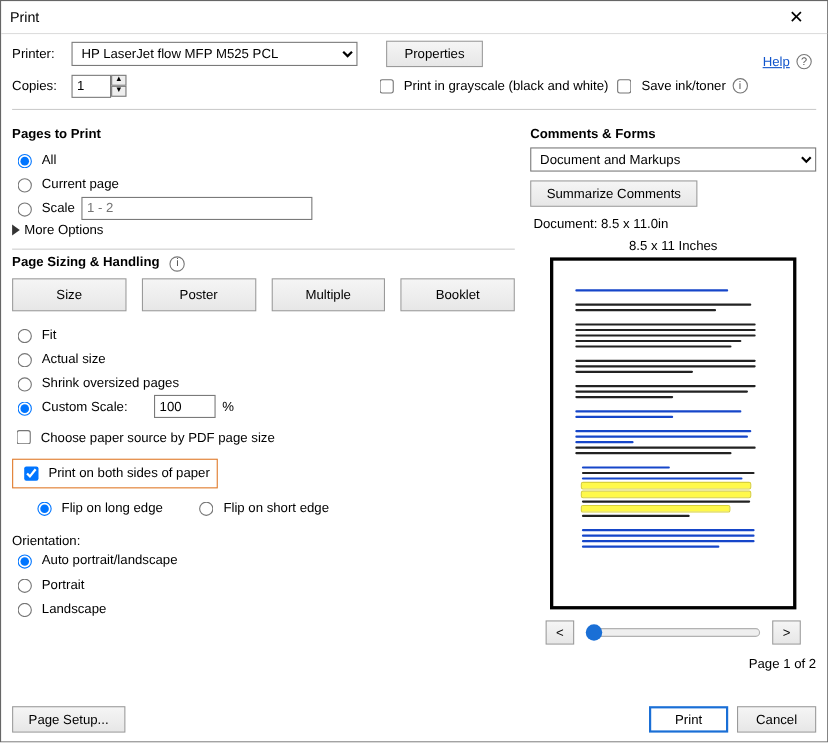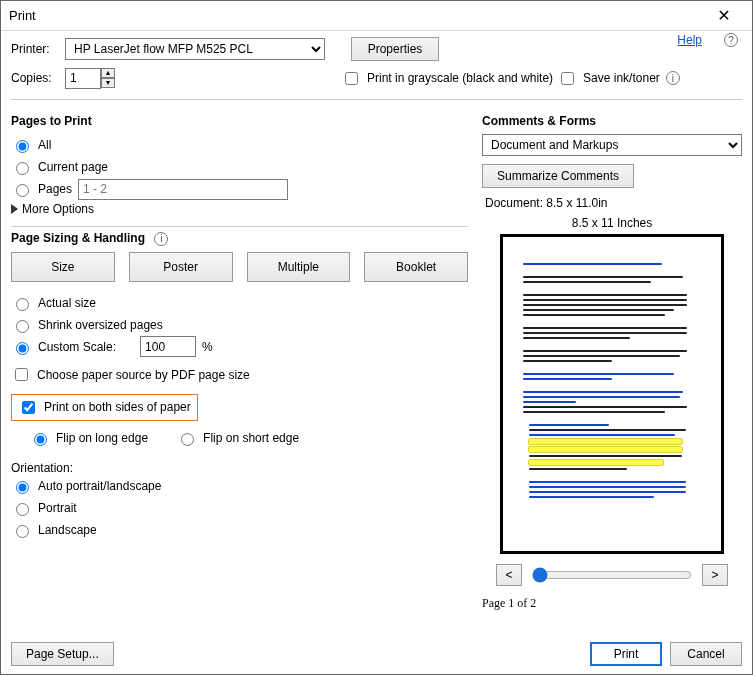--- a/index.html
+++ b/index.html
@@ -9,21 +9,21 @@
   .titlebar .title { flex: 1; font-size: 13px; }
   .titlebar .close { width: 40px; height: 28px; display: flex; align-items: center; justify-content: center; font-size: 16px; cursor: pointer; }
   .content { flex: 1; padding: 6px 10px 10px 10px; display: flex; flex-direction: column; gap: 6px; }
   .row { display: flex; align-items: center; gap: 8px; }
   .label { min-width: 46px; }
   select, input[type=text], input[type=number] { border: 1px solid #7a7a7a; background: #fff; height: 21px; padding: 0 4px; }
   select { height: 22px; }
   .btn { background: linear-gradient(#f5f5f5,#e7e7e7); border: 1px solid #9a9a9a; height: 24px; padding: 0 14px; cursor: pointer; display: inline-flex; align-items: center; justify-content: center; }
   .btn.wide { min-width: 88px; }
   .btn.primary { border: 2px solid #1a6fd6; background: #fff; }
-  .help-row { position: absolute; right: 14px; top: 32px; display: flex; align-items: center; gap: 22px; }
+  .help-row { position: absolute; right: 14px; top: 48px; display: flex; align-items: center; gap: 6px; }
   .help-link { color: #1155cc; text-decoration: underline; cursor: pointer; }
   .info-icon { width:14px; height:14px; border:1px solid #777; border-radius:50%; display:inline-flex; align-items:center; justify-content:center; font-size:10px; color:#555; }
   hr.sep { border: none; border-top: 1px solid #ccc; margin: 4px 0; }
   .main { display: flex; gap: 14px; flex: 1; min-height: 0; }
   .left { flex: 1; min-width: 0; }
   .right { width: 260px; display: flex; flex-direction: column; }
   .section-title { font-weight: bold; margin: 4px 0 6px 0; }
   .radio-row, .check-row { display: flex; align-items: center; gap: 6px; height: 22px; }
   .pages-input { width: 210px; color:#888; }
   .more-opts { display: flex; align-items: center; gap: 4px; cursor: pointer; margin-top:2px; }
@@ -35,21 +35,21 @@
   .flip-row { display:flex; gap:28px; margin-left: 18px; }
   .preview-box { border: 3px solid #000; height: 320px; margin: 4px 18px 0 18px; background: #fff; position: relative; padding: 26px 20px; overflow: hidden; }
   .pv-line { height: 2px; margin-bottom: 3px; border-radius:1px; }
   .pv-blue { background: #1646c9; }
   .pv-black { background: #222; }
   .pv-hl { background: #fff94a; outline:1px solid #d8d03a; }
   .pv-gap { height: 8px; }
   .slider-row { display:flex; align-items:center; gap:8px; margin: 10px 14px 0 14px; }
   .nav-btn { width:26px; height:22px; border:1px solid #9a9a9a; background:linear-gradient(#f5f5f5,#e7e7e7); display:flex; align-items:center; justify-content:center; cursor:pointer; }
   .slider { flex:1; accent-color:#1a6fd6; }
-  .page-of { text-align:left; margin-top:10px;font-family:Liberation Serif, serif; }
+  .page-of { text-align:right; margin-top:10px; }
   .footer { display:flex; align-items:center; padding: 8px 10px; gap:8px; }
   .spacer { flex:1; }
   .copies-spin { display:flex; align-items:center; }
   .copies-spin input { width: 36px; text-align:left; }
   .spin-btns { display:flex; flex-direction:column; }
   .spin-btns div { width:14px; height:10px; border:1px solid #7a7a7a; background:#eee; font-size:7px; line-height:7px; text-align:center; cursor:pointer; }
   .doc-dim { margin: 8px 0 2px 3px; }
   .preview-caption { text-align:center; margin-top:4px; }
   .printer-select { width:260px; }
   .comments-select { width: 100%; }
@@ -112,21 +112,21 @@
         <label class="radio-row">
           <input type="radio" name="ptp" checked="" style="">
           <span>All</span>
         </label>
         <label class="radio-row">
           <input type="radio" name="ptp" style="">
           <span>Current page</span>
         </label>
         <label class="radio-row">
           <input type="radio" name="ptp" style="">
-          <span>Pages</span>
+          <span>Scale</span>
           <input type="text" class="pages-input" placeholder="1 - 2" style="">
         </label>
         <div class="more-opts">
           <span class="tri"></span>
           <span>More Options</span>
         </div>
 
         <hr class="sep" style="margin-top:10px">
 
         <div class="section-title">
@@ -134,20 +134,24 @@
           <span class="info-icon" style="margin-left:6px;font-weight:normal">i</span>
         </div>
 
         <div class="tab-btns">
           <div class="tab-btn">Size</div>
           <div class="tab-btn">Poster</div>
           <div class="tab-btn">Multiple</div>
           <div class="tab-btn">Booklet</div>
         </div>
 
+        <label class="radio-row">
+          <input type="radio" name="sz" style="">
+          <span>Fit</span>
+        </label>
         <label class="radio-row">
           <input type="radio" name="sz" style="">
           <span>Actual size</span>
         </label>
         <label class="radio-row">
           <input type="radio" name="sz" style="">
           <span>Shrink oversized pages</span>
         </label>
         <label class="radio-row">
           <input type="radio" name="sz" checked="" style="">

